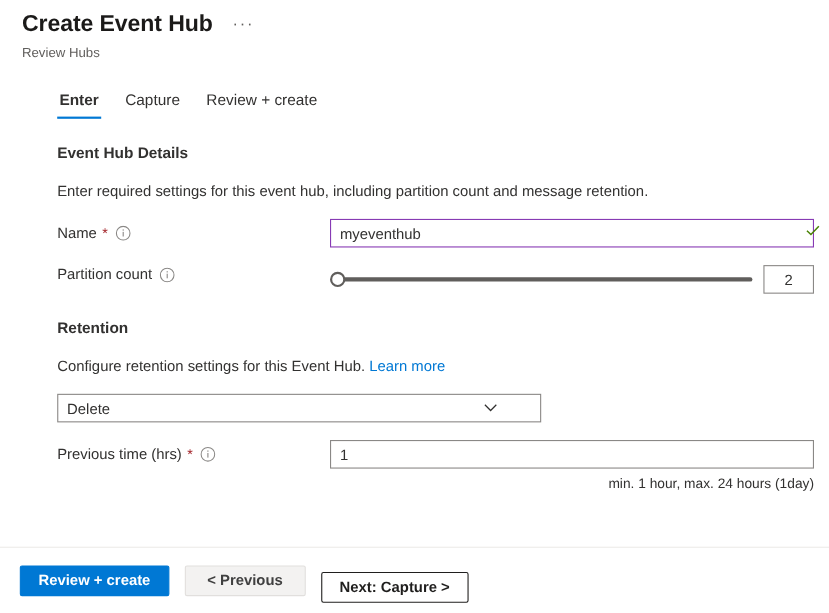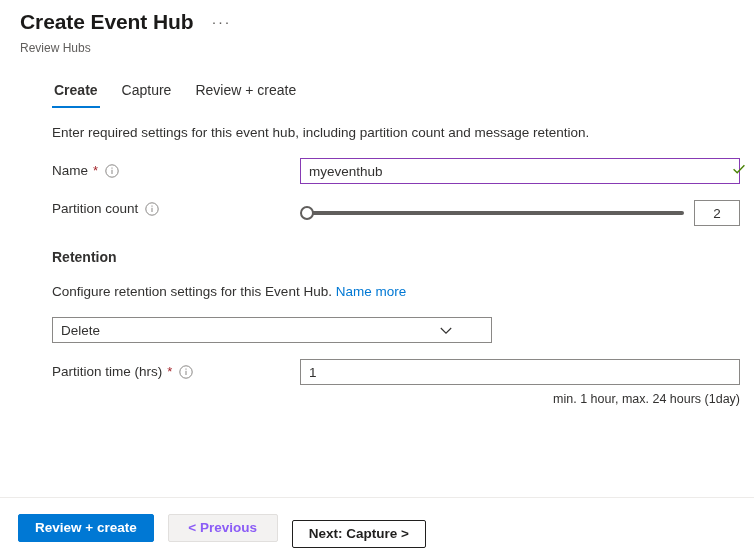--- a/index.html
+++ b/index.html
@@ -275,21 +275,21 @@
   }
   .btn-primary {
     background: #0078d4;
     color: #ffffff;
     border: 1px solid #0078d4;
     font-weight: bold;
     min-width: 131px;
   }
   .btn-disabled {
     background: #f3f2f1;
-    color: #8b5cf6;
+    color: #404040;
     border: 1px solid #e1dfdd;
     font-weight: bold;
     cursor: default;
     min-width: 110px;
   }
   .btn-default {
     background: #ffffff;
     color: #201f1e;
     border: 1px solid #201f1e;
     font-weight: bold;
@@ -302,27 +302,28 @@
 
 <div class="header">
   <div class="title-row">
     <div class="page-title">Create Event Hub</div>
     <div class="ellipsis-btn">···</div>
   </div>
   <div class="page-subtitle">Review Hubs</div>
 </div>
 
 <div class="tabs">
-  <div class="tab active">Create</div>
+  <div class="tab active">Enter</div>
   <div class="tab">Capture</div>
   <div class="tab">Review + create</div>
 </div>
 
 <div class="content">
 
+  <div class="section-heading">Event Hub Details</div>
   <div class="section-desc">Enter required settings for this event hub, including partition count and message retention.</div>
 
   <div class="form-row">
     <div class="form-label">
       <span>Name</span>
         <span class="required-star">*</span>
       <span class="info-icon">
         <svg width="14" height="14" viewBox="0 0 14 14" aria-hidden="true">
           <circle cx="7" cy="7" r="6.2" fill="none" stroke="#8a8886" stroke-width="1"></circle>
           <rect x="6.5" y="5.8" width="1" height="4.2" fill="#8a8886"></rect>
@@ -354,39 +355,39 @@
     <div class="slider-area">
       <div class="slider-track"></div>
       <div class="slider-thumb"></div>
     </div>
     <input class="slider-value" type="text" value="2" style="">
   </div>
 
   <div class="section-heading">Retention</div>
   <div class="section-desc">
     <span>Configure retention settings for this Event Hub.</span>
-    <a class="link">Name more</a>
+    <a class="link">Learn more</a>
   </div>
 
   <div class="form-row">
     <div class="select-wrap">
       <div class="select-box">
         <span>Delete</span>
       </div>
       <span class="chevron">
         <svg width="12" height="8" viewBox="0 0 12 8" aria-hidden="true">
           <path d="M0.8 1 L6 6.2 L11.2 1" fill="none" stroke="#323130" stroke-width="1.1"></path>
         </svg>
       </span>
     </div>
   </div>
 
   <div class="form-row">
     <div class="form-label">
-      <span>Partition time (hrs)</span>
+      <span>Previous time (hrs)</span>
         <span class="required-star">*</span>
       <span class="info-icon">
         <svg width="14" height="14" viewBox="0 0 14 14" aria-hidden="true">
           <circle cx="7" cy="7" r="6.2" fill="none" stroke="#8a8886" stroke-width="1"></circle>
           <rect x="6.5" y="5.8" width="1" height="4.2" fill="#8a8886"></rect>
           <rect x="6.5" y="3.5" width="1" height="1.2" fill="#8a8886"></rect>
         </svg>
       </span>
     </div>
     <div class="field-wrap">

